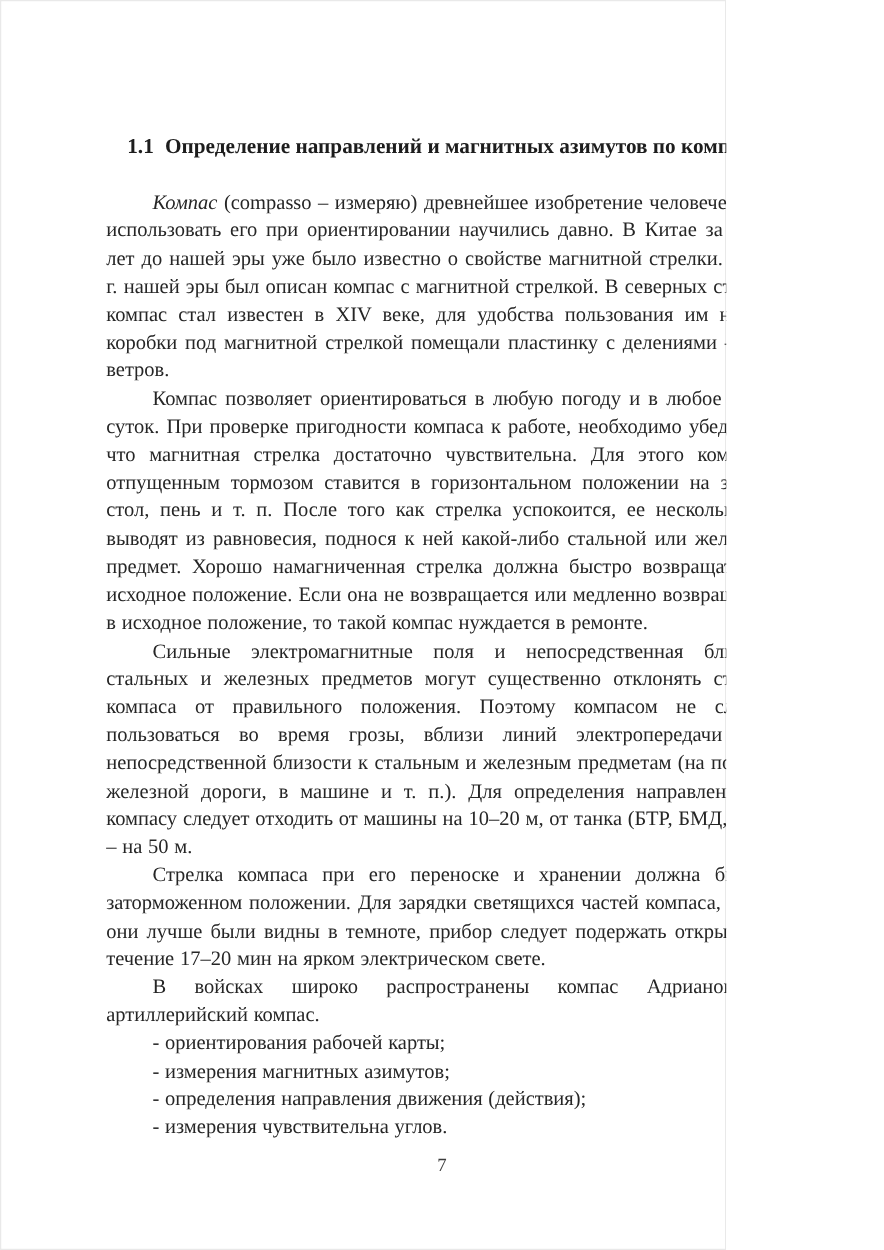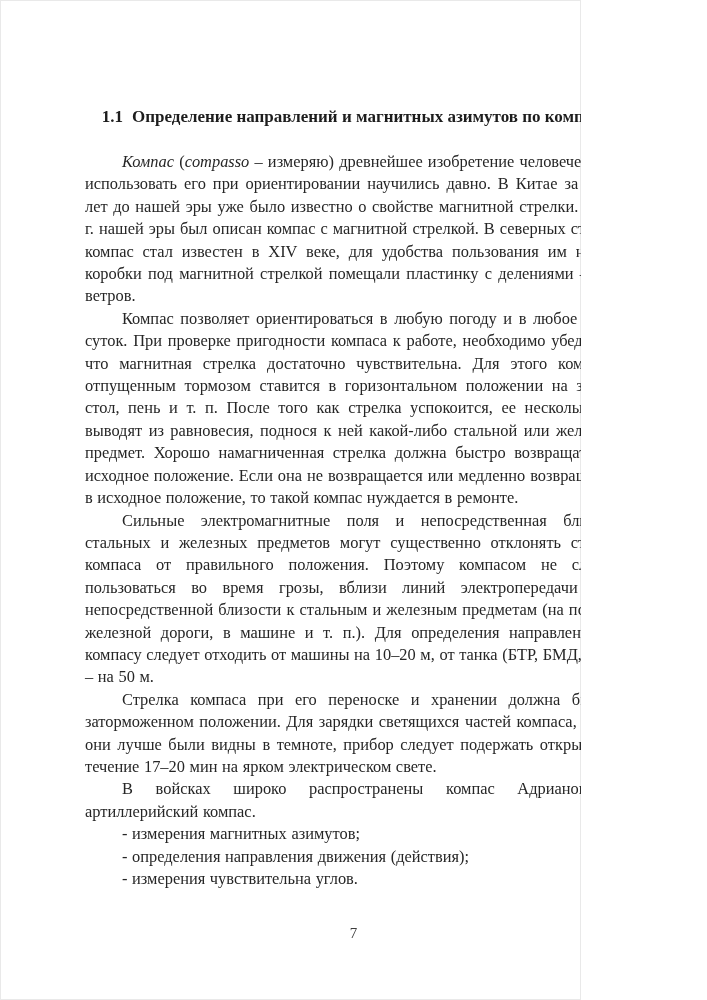--- a/index.html
+++ b/index.html
@@ -43,21 +43,20 @@
     text-indent: 37px;
     hyphens: auto;
     -webkit-hyphens: auto;
     word-spacing: 0.5px;
   }
   .run-bold-italic {
     font-weight: normal;
     font-style: italic;
   }
   .run-italic {
-    font-style: italic;
   }
   .page-footer {
     position: absolute;
     top: 925px;
     left: 0;
     width: 707px;
     text-align: center;
     font-size: 15px;
     color: #3c3c3c;
   }
@@ -69,20 +68,21 @@
   <div class="text-column">
     <h2 class="doc-heading">
       <span class="heading-number">1.1</span><span>Определение направлений и магнитных азимутов по компасу</span>
     </h2>
     <div class="text-blocks">
         <p class="paragraph"><span class="run-bold-italic">Компас</span><span class="run-normal"> (</span><span class="run-italic">compasso</span><span class="run-normal"> – измеряю) древнейшее изобретение человечества и использовать его при ориентировании научились давно. В Китае за 2 700 лет до нашей эры уже было известно о свойстве магнитной стрелки. В 692 г. нашей эры был описан компас с магнитной стрелкой. В северных странах компас стал известен в XIV веке, для удобства пользования им на дне коробки под магнитной стрелкой помещали пластинку с делениями – розу ветров.</span></p>
         <p class="paragraph"><span class="run-normal">Компас позволяет ориентироваться в любую погоду и в любое время суток. При проверке пригодности компаса к работе, необходимо убедиться, что магнитная стрелка достаточно чувствительна. Для этого компас с отпущенным тормозом ставится в горизонтальном положении на землю, стол, пень и т. п. После того как стрелка успокоится, ее несколько раз выводят из равновесия, поднося к ней какой-либо стальной или железный предмет. Хорошо намагниченная стрелка должна быстро возвращаться в исходное положение. Если она не возвращается или медленно возвращается в исходное положение, то такой компас нуждается в ремонте.</span></p>
         <p class="paragraph"><span class="run-normal">Сильные электромагнитные поля и непосредственная близость стальных и железных предметов могут существенно отклонять стрелку компаса от правильного положения. Поэтому компасом не следует пользоваться во время грозы, вблизи линий электропередачи и в непосредственной близости к стальным и железным предметам (на полотне железной дороги, в машине и т. п.). Для определения направлений по компасу следует отходить от машины на 10–20 м, от танка (БТР, БМД, САО) – на 50 м.</span></p>
         <p class="paragraph"><span class="run-normal">Стрелка компаса при его переноске и хранении должна быть в заторможенном положении. Для зарядки светящихся частей компаса, чтобы они лучше были видны в темноте, прибор следует подержать открытым в течение 17–20 мин на ярком электрическом свете.</span></p>
         <p class="paragraph"><span class="run-normal">В войсках широко распространены компас Адрианова и артиллерийский компас.</span></p>
+        <p class="list-item"><span class="run-normal">- ориентирования рабочей карты;</span></p>
         <p class="list-item"><span class="run-normal">- измерения магнитных азимутов;</span></p>
         <p class="list-item"><span class="run-normal">- определения направления движения (действия);</span></p>
         <p class="list-item"><span class="run-normal">- измерения чувствительна углов.</span></p>
       </div>
   </div>
   <div class="page-footer">
     <span>7</span>
   </div>
 </div>
 

